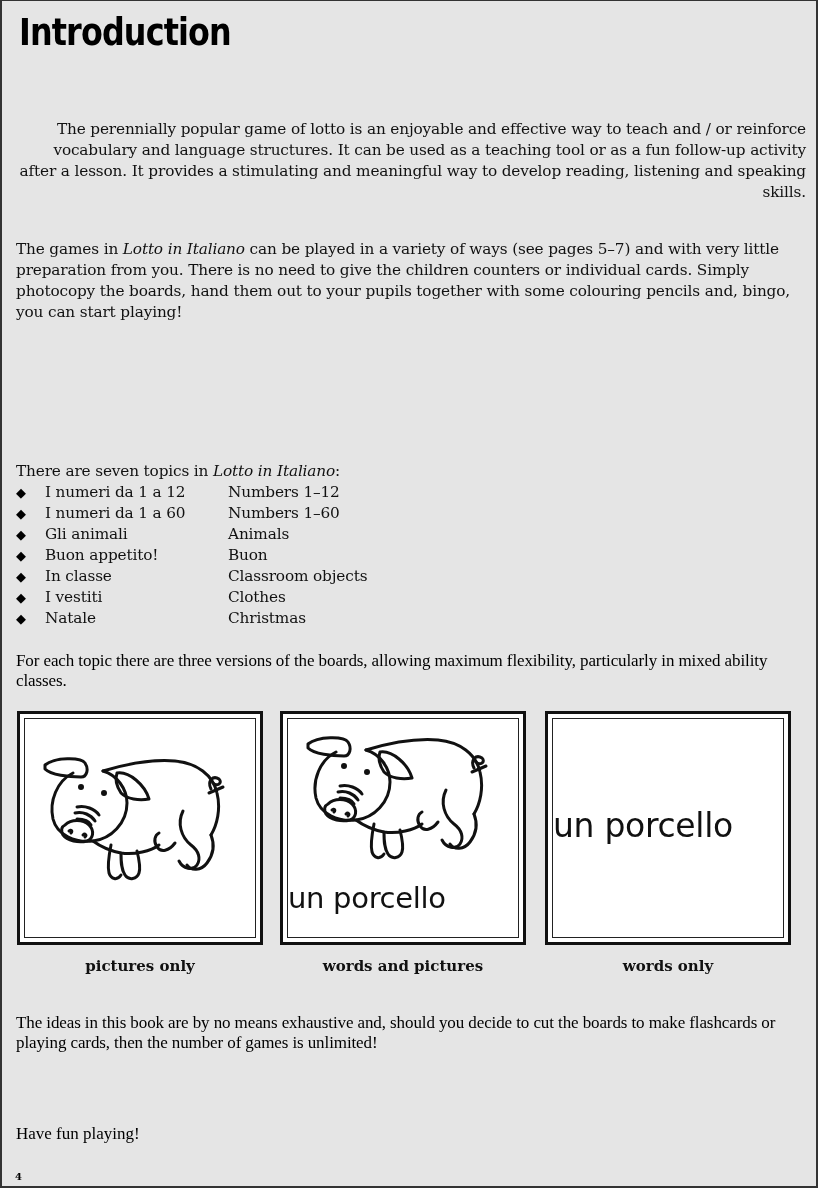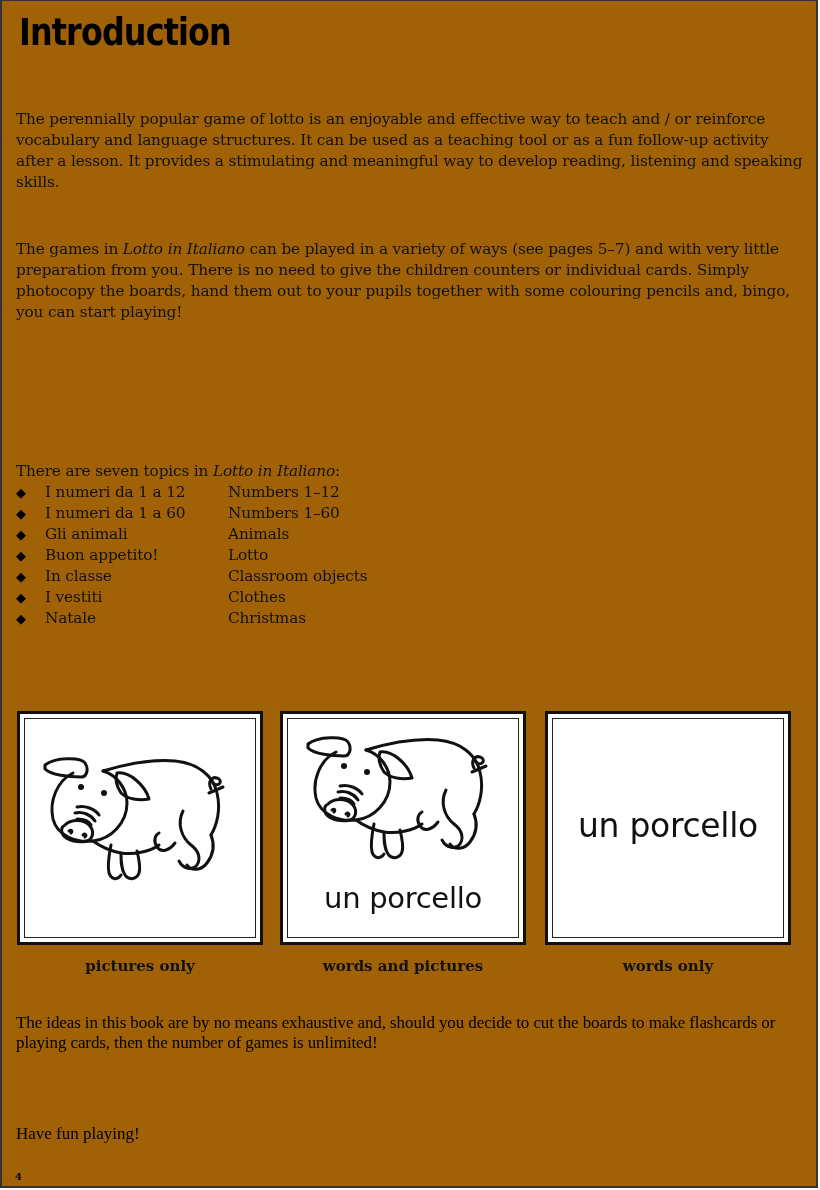--- a/index.html
+++ b/index.html
@@ -1,32 +1,32 @@
 <!DOCTYPE html>
 <html><head>
   <meta charset="utf-8">
   <style>
     html, body { margin: 0; padding: 0; background: #fff; }
     body { width: 820px; height: 1190px; position: relative; overflow: hidden; }
     .page {
       position: absolute; left: 0; top: 0; width: 818px; height: 1188px;
       border: 1px solid #333; border-left-width: 2px; border-bottom-width: 2px; border-right-width: 2px;
-      box-sizing: border-box; background: #a16207;
+      box-sizing: border-box; background: #e5e5e5;
     }
     .title {
       position: absolute; left: 17px; top: 10px; margin: 0;
       font-family: "DejaVu Sans", sans-serif; font-weight: bold; font-size: 37px;
       letter-spacing: -1px; color: #000; transform: scaleX(0.86); transform-origin: left top;
     }
     .body-text {
       font-family: "DejaVu Serif", serif; font-size: 15.3px; line-height: 21px; color: #111;
       letter-spacing: -0.15px;
     }
     .para { position: absolute; left: 14px; width: 790px; margin: 0; }
-    .p1 { top: 108px; }
+    .p1 { top: 118px; text-align: right; }
     .p2 { top: 226px; margin-top: 12px; }
     .p3 { top: 332px; }
     .p4 { top: 396px; }
     .p5 { top: 460px; }
     .topic-list { position: absolute; left: 14px; top: 481px; margin: 0; padding: 0; list-style: none; }
     .topic-list li { display: flex; height: 21px; align-items: center; }
     .bullet { width: 29px; font-size: 13px; color: #000; }
     .it { width: 183px; }
     .en { }
     .p6 { top: 650px; font-family: "Liberation Serif", serif; font-size: 17px; letter-spacing: -0.1px; }
@@ -36,21 +36,21 @@
       border: 3px solid #111; box-sizing: border-box; padding: 4px; background: #fff;
     }
     .board-inner { width: 100%; height: 100%; border: 1.5px solid #222; box-sizing: border-box; position: relative; }
     .b1 { left: 1px; }
     .b2 { left: 264px; }
     .b3 { left: 529px; }
     .pig { position: absolute; }
     .b1 .pig { left: 16px; top: 36px; width: 186px; height: 140px; }
     .b2 .pig { left: 16px; top: 15px; width: 186px; height: 140px; }
     .card-word {
-      position: absolute; left: 0; right: 0; text-align: center;
+      position: absolute; left: 0; right: 0; 
       font-family: "DejaVu Sans", sans-serif; font-size: 29px; color: #111; letter-spacing: -0.3px;
     }
     .b2 .card-word { top: 162px; }
     .b3 .card-word { top: 87px; font-size: 33px; }
     .caption {
       position: absolute; top: 246px; width: 246px; text-align: center;
       font-family: "DejaVu Serif", serif; font-weight: bold; font-size: 15px; color: #111;
     }
     .c1 { left: 1px; } .c2 { left: 264px; } .c3 { left: 529px; }
     .p7 { top: 1012px; font-family: "Liberation Serif", serif; font-size: 17px; letter-spacing: -0.1px; }
@@ -85,39 +85,40 @@
         <span class="en">Numbers 1–60</span>
       </li>
     <li>
         <span class="bullet">◆</span>
         <span class="it">Gli animali</span>
         <span class="en">Animals</span>
       </li>
     <li>
         <span class="bullet">◆</span>
         <span class="it">Buon appetito!</span>
-        <span class="en">Lotto</span>
+        <span class="en">Buon</span>
       </li>
     <li>
         <span class="bullet">◆</span>
         <span class="it">In classe</span>
         <span class="en">Classroom objects</span>
       </li>
     <li>
         <span class="bullet">◆</span>
         <span class="it">I vestiti</span>
         <span class="en">Clothes</span>
       </li>
     <li>
         <span class="bullet">◆</span>
         <span class="it">Natale</span>
         <span class="en">Christmas</span>
       </li>
   </ul>
 
+  <p class="para p6">For each topic there are three versions of the boards, allowing maximum flexibility, particularly in mixed ability classes.</p>
 
   <div class="boards">
     <div class="board b1">
       <div class="board-inner">
         <svg class="pig" viewBox="0 0 186 140" fill="none" stroke="#111" stroke-width="3" stroke-linecap="round" stroke-linejoin="round">
           <path d="M4 10 C14 2 40 2 44 8 C48 14 46 22 40 22 C28 22 10 20 4 14 Z"></path>
           <path d="M32 18 C16 26 8 46 12 64 C16 80 34 88 52 86 C70 84 86 68 86 48 C86 34 76 20 62 16"></path>
           <path d="M62 16 C82 10 110 4 134 6 C156 8 172 20 176 38 C180 54 176 70 170 80"></path>
           <path d="M76 18 C88 16 104 30 108 44 C98 46 86 44 80 38 C76 32 74 24 76 18 Z"></path>
           <circle cx="40" cy="32" r="1.5" fill="#111"></circle>

